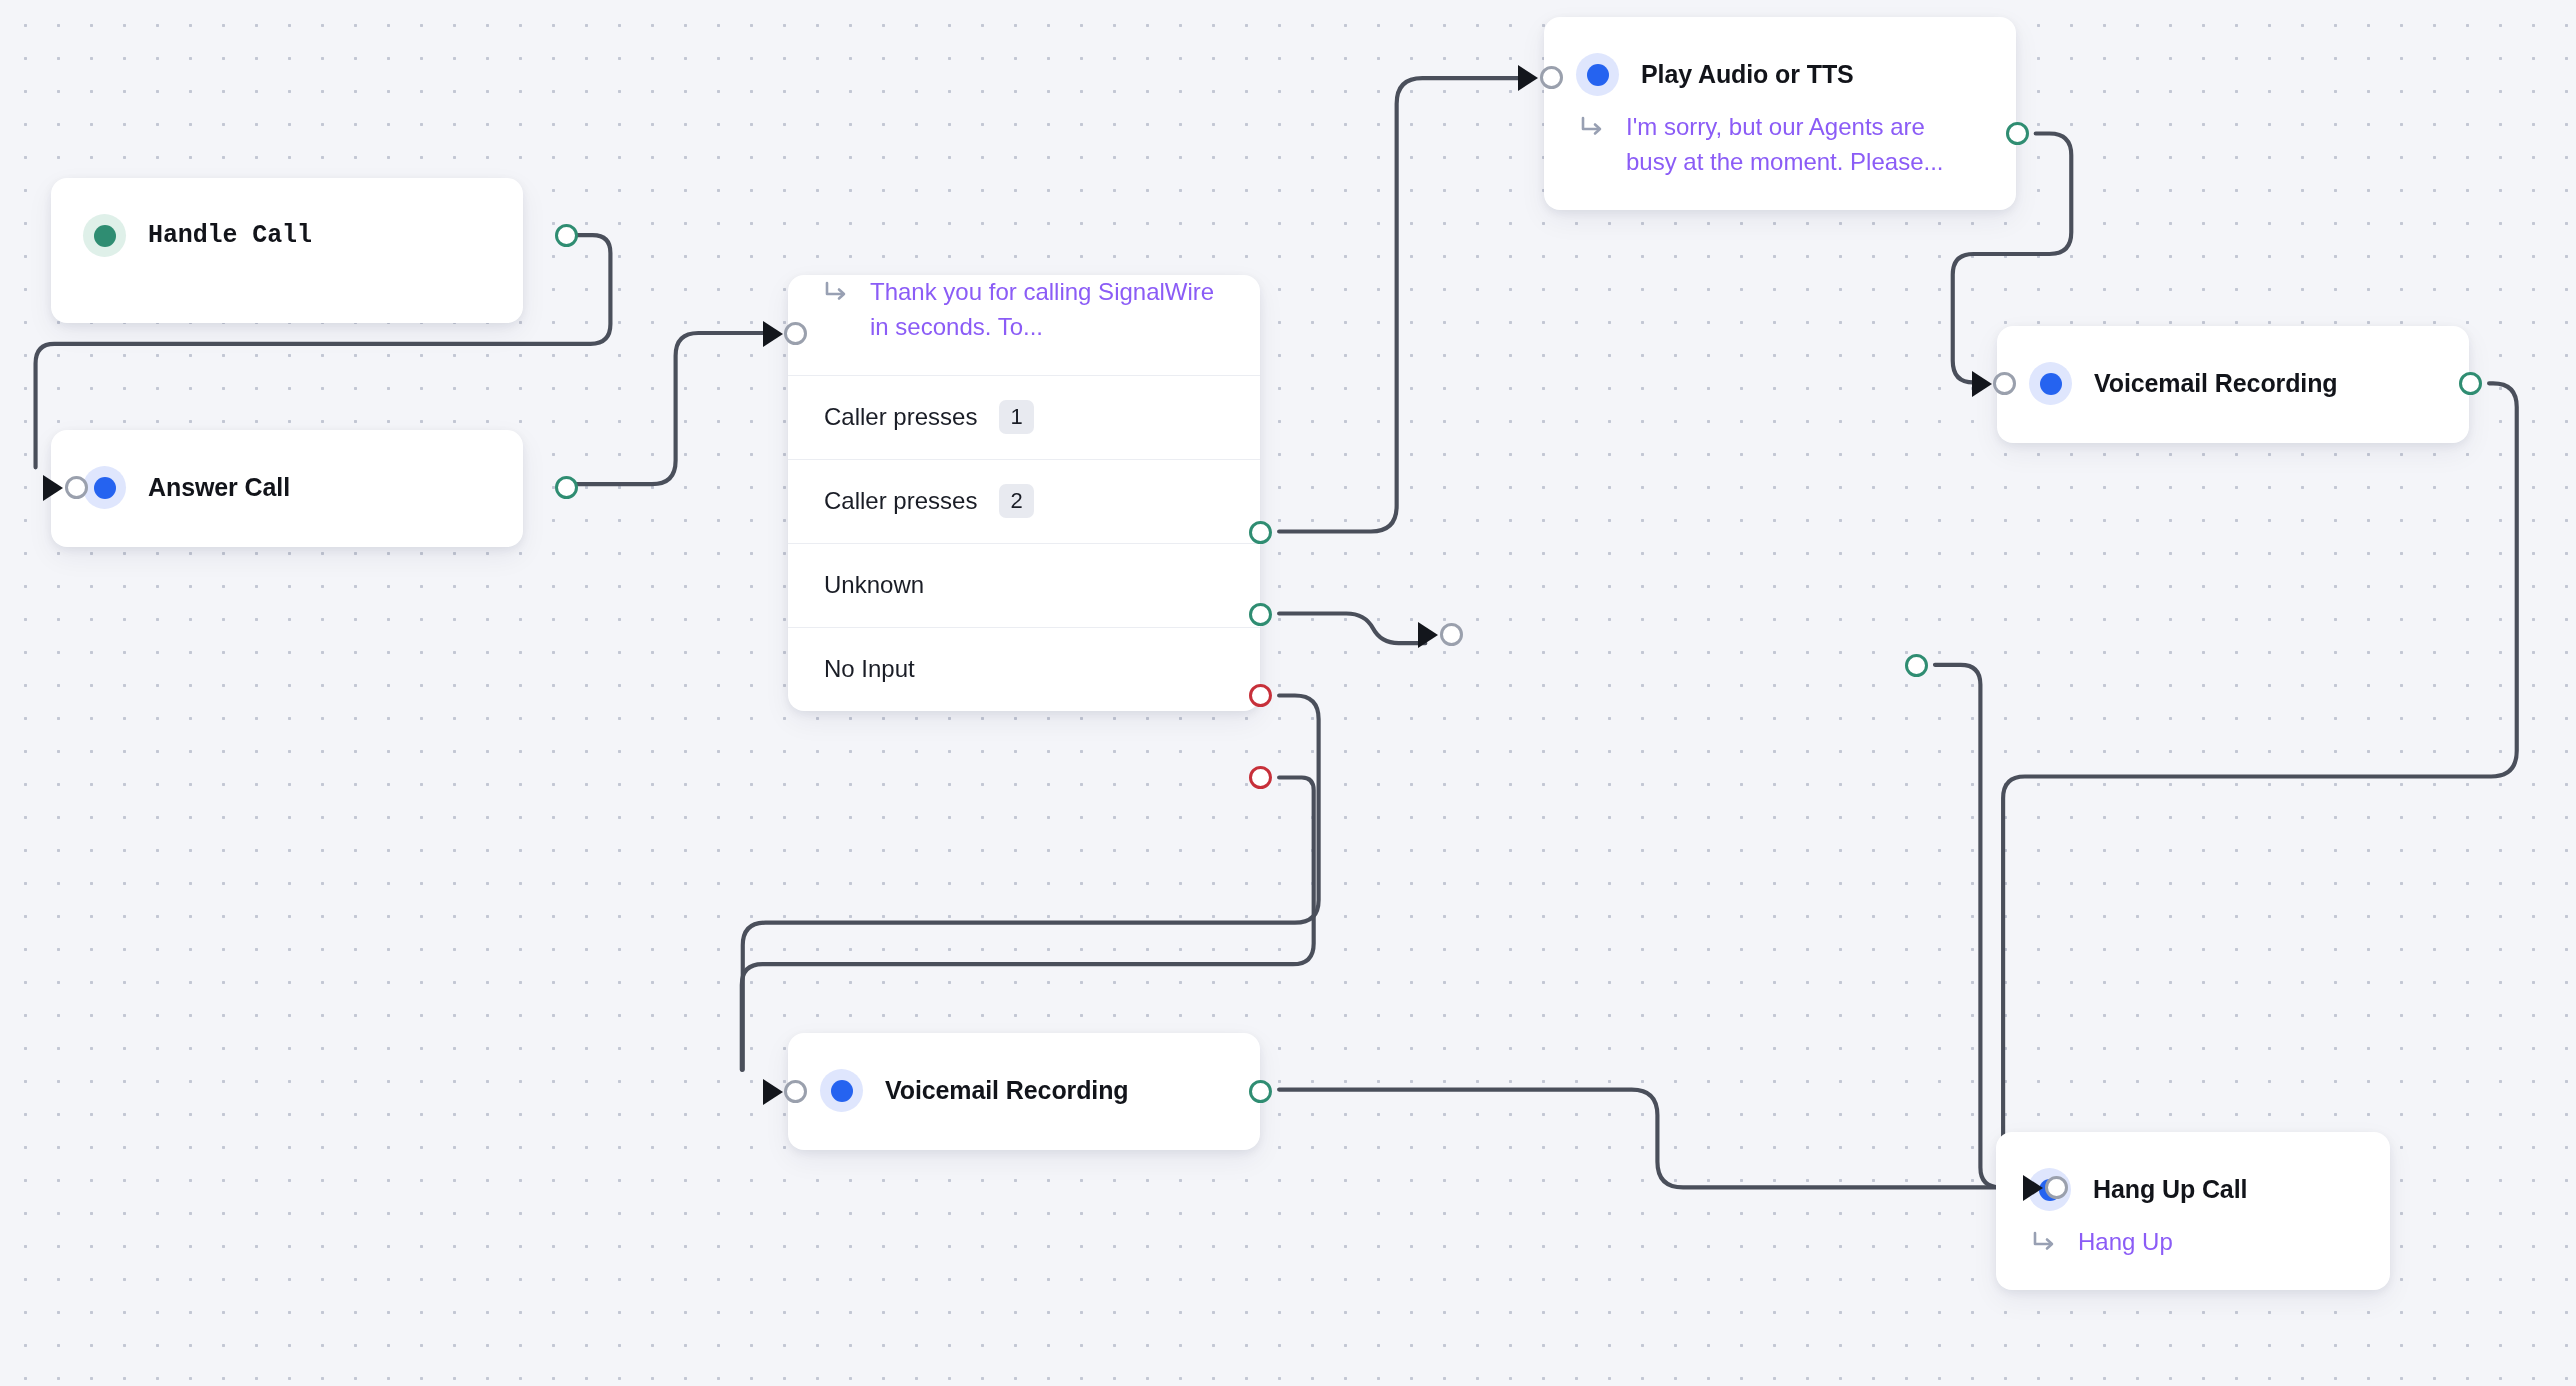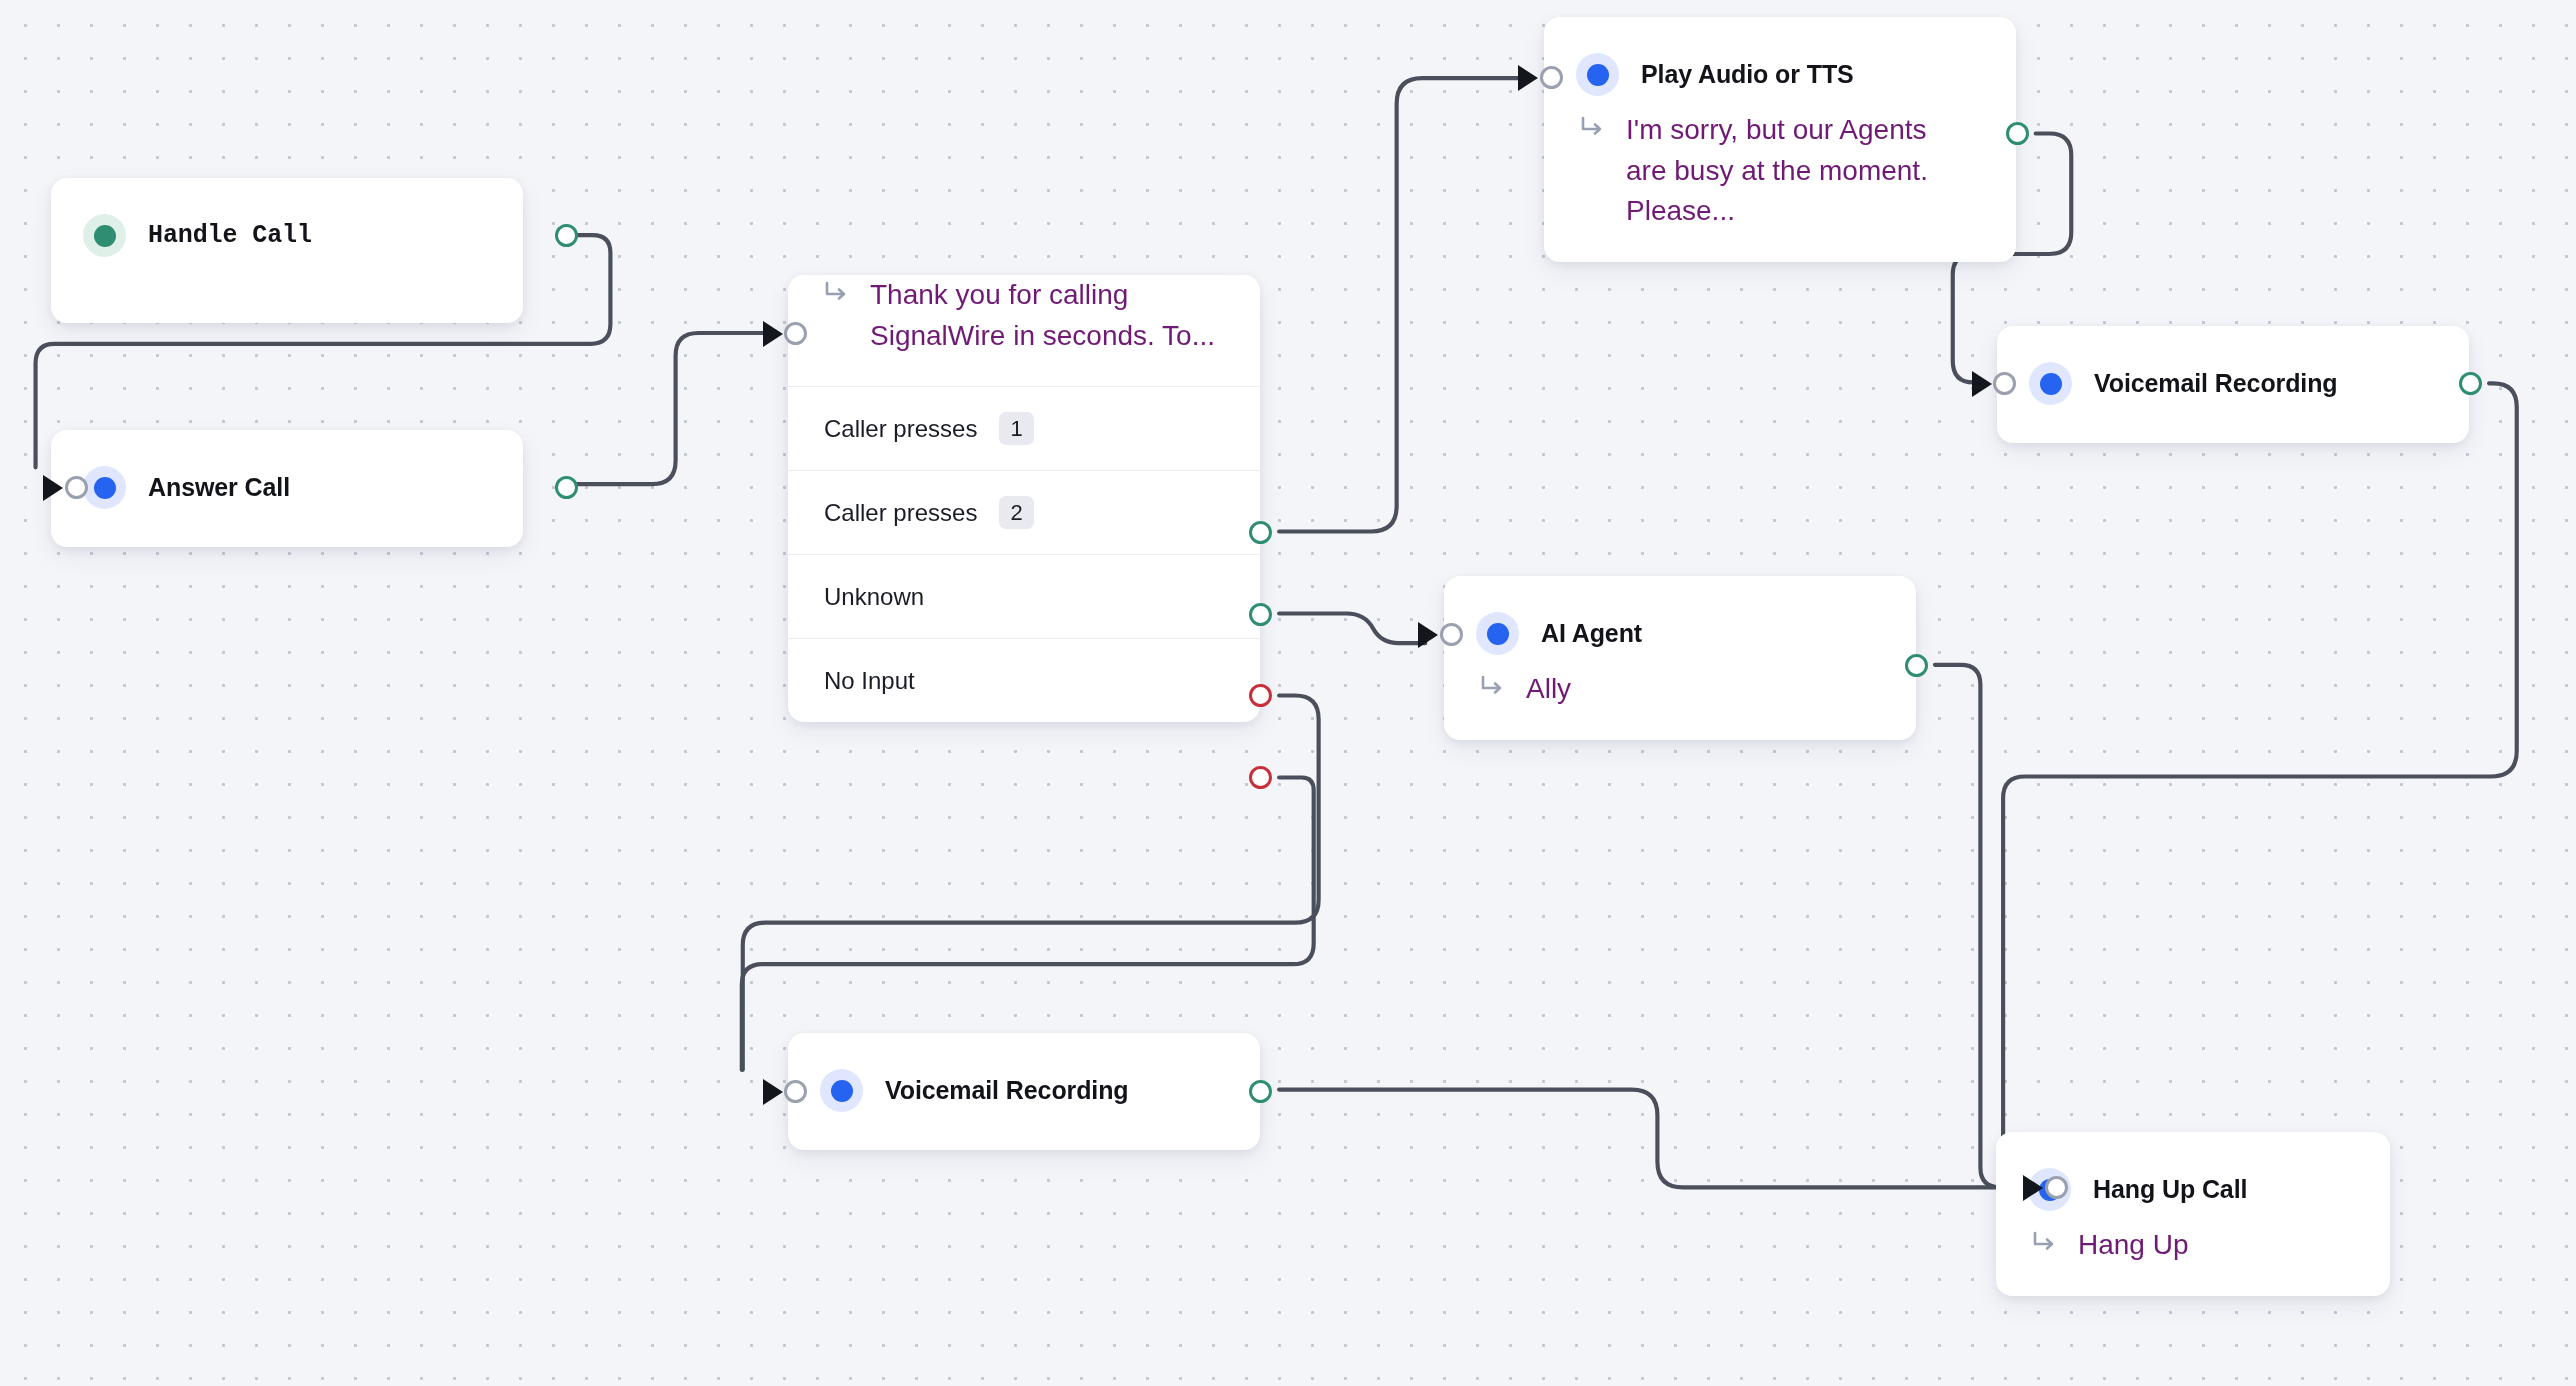--- a/index.html
+++ b/index.html
@@ -65,22 +65,22 @@
     align-items: flex-start;
     gap: 20px;
     padding: 0 36px 30px 36px;
   }
   .sub-arrow {
     flex: 0 0 auto;
     margin-top: 6px;
     color: #98a0b3;
   }
   .node-sub-text {
-    font-size: 28px;
-    color: #701a75;
+    font-size: 24px;
+    color: #8b5cf6;
     line-height: 1.45;
     max-width: 346px;
   }
   .branches { }
   .branch {
     position: relative;
     border-top: 1px solid #ebedf2;
     padding: 0 30px 0 36px;
     height: 83px;
     display: flex;
@@ -232,37 +232,20 @@
       <span class="node-dot dot-blue">
           <i></i>
         </span>
       <span class="node-title">Voicemail Recording</span>
     </div>
   </div>
   <div class="arrowhead" style="left:1972px; top:371px;"></div>
   <div class="port port-in" style="left:1993px; top:372px;"></div>
   <div class="port port-out-green" style="left:2459px; top:372px;"></div>
 
-  <div class="node has-sub" id="n-ai-agent" style="left:1444px; top:576px; width:472px;">
-    <div class="node-head">
-      <span class="node-dot dot-blue">
-          <i></i>
-        </span>
-      <span class="node-title">AI Agent</span>
-    </div>
-    <div class="node-sub">
-      <span class="sub-arrow">
-        <svg width="26" height="24" viewBox="0 0 26 24">
-            <path d="M3 2 V13 H19" fill="none" stroke="#98a0b3" stroke-width="2.6" stroke-linecap="round" stroke-linejoin="round"></path>
-            <path d="M15 8.5 L20 13 L15 17.5" fill="none" stroke="#98a0b3" stroke-width="2.6" stroke-linecap="round" stroke-linejoin="round"></path>
-          </svg>
-      </span>
-      <span class="node-sub-text">Ally</span>
-    </div>
-  </div>
   <div class="arrowhead" style="left:1418px; top:622px;"></div>
   <div class="port port-in" style="left:1440px; top:623px;"></div>
   <div class="port port-out-green" style="left:1905px; top:654px;"></div>
 
   <div class="node" id="n-voicemail-bottom" style="left:788px; top:1033px; width:472px; height:117px;">
     <div class="node-head">
       <span class="node-dot dot-blue">
           <i></i>
         </span>
       <span class="node-title">Voicemail Recording</span>

